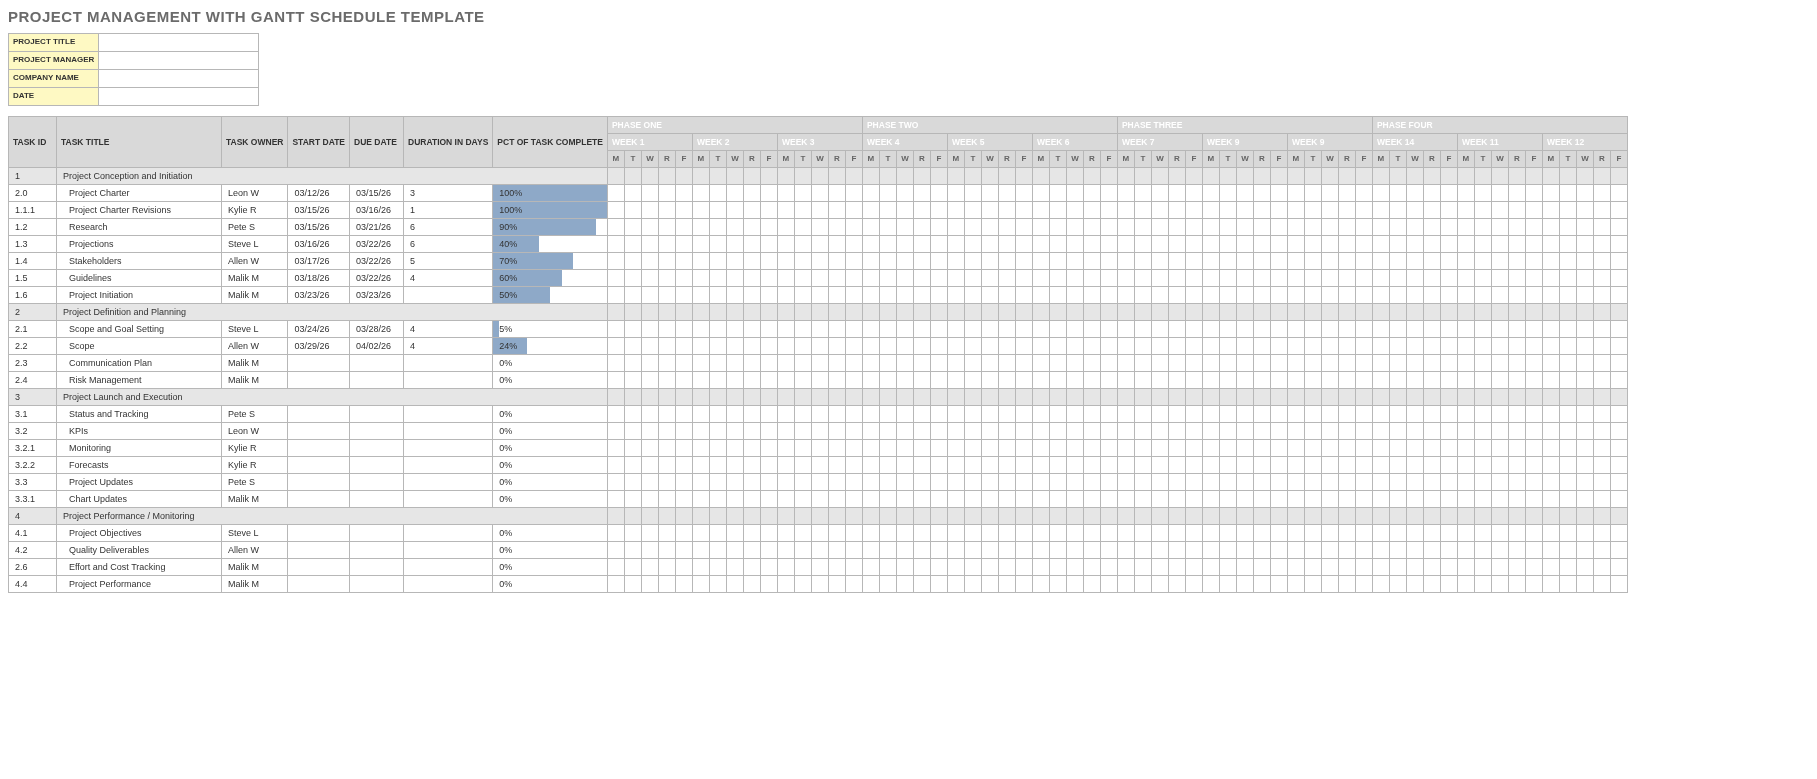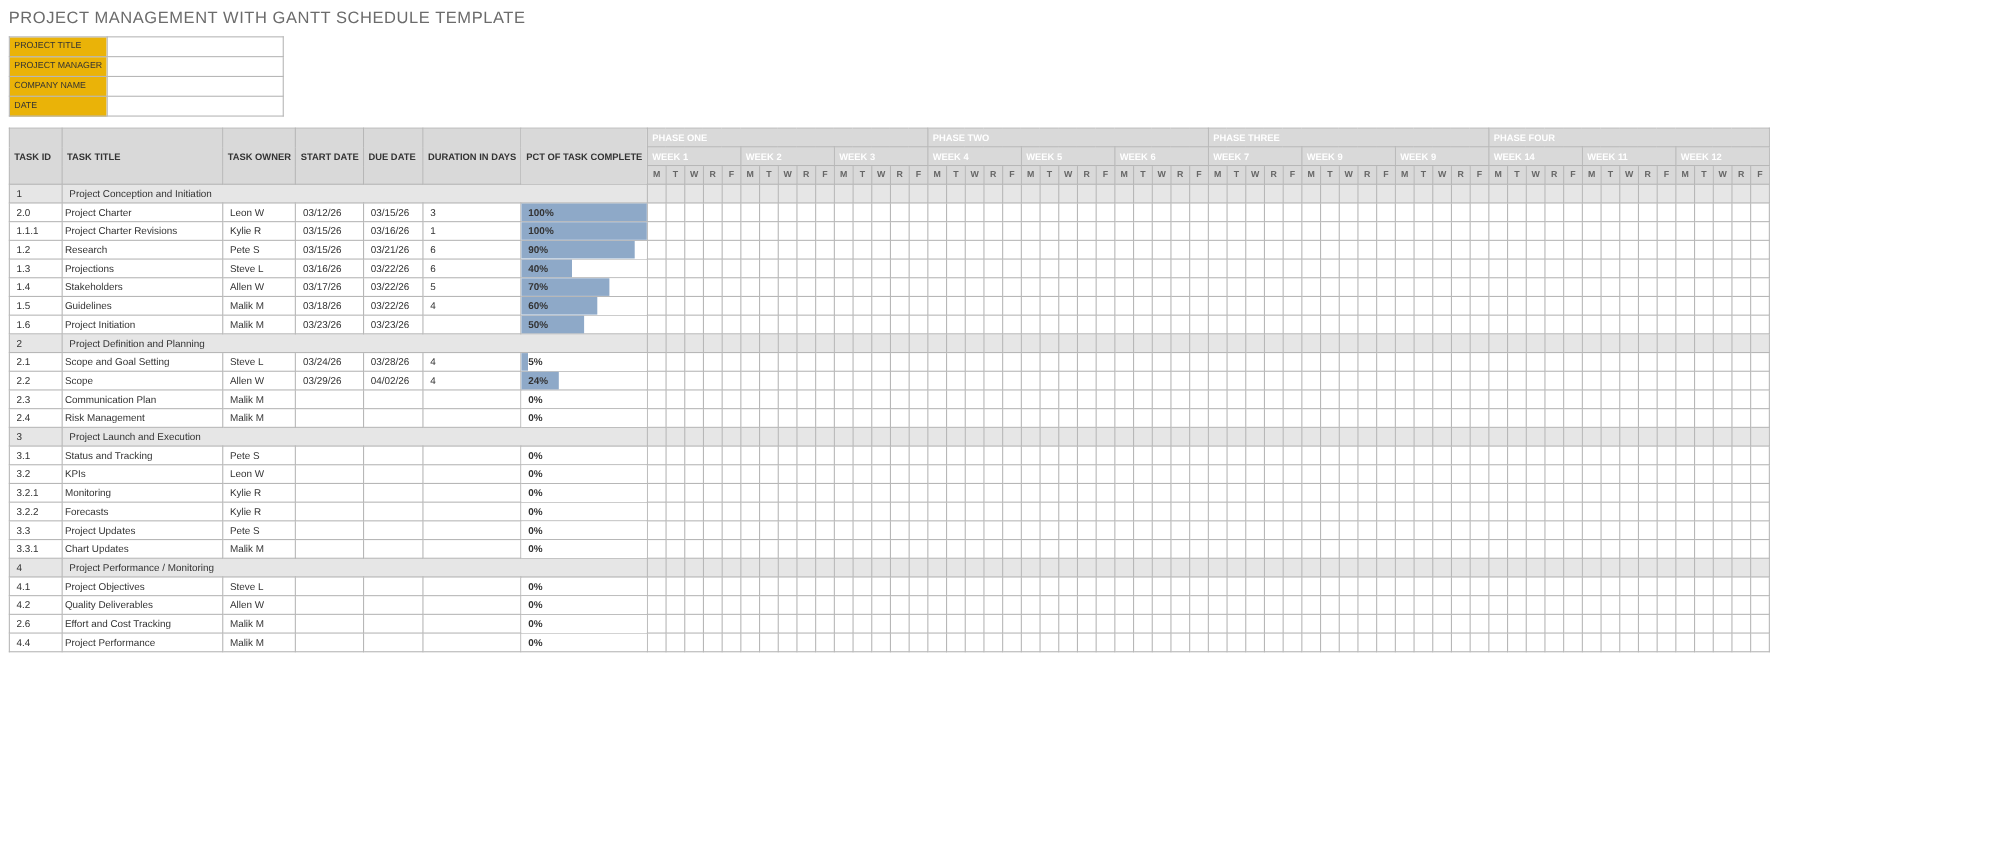--- a/index.html
+++ b/index.html
@@ -1,53 +1,53 @@
 <!DOCTYPE html>
 <html><head>
 <meta charset="utf-8">
 <style>
   *{box-sizing:border-box;margin:0;padding:0}
   body{font-family:Arial,Helvetica,sans-serif;font-size:10px;color:#333;background:#fff;padding:8px}
-  h1{font-size:15px;font-weight:normal;color:#6b6b6b;letter-spacing:0.5px;margin-bottom:8px}
+  h1{font-size:15px;font-weight:bold;color:#6b6b6b;letter-spacing:0.5px;margin-bottom:8px}
   table{border-collapse:collapse}
   td,th{border:1px solid #b7b7b7;padding:3px 6px;font-size:9px;white-space:nowrap}
 
   
   .meta{margin-bottom:10px}
-  .meta td.label{background:#eab308;font-weight:normal;font-size:8px;width:56px;line-height:1.05;padding:3px 4px}
+  .meta td.label{background:#fef9c3;font-weight:bold;font-size:8px;width:56px;line-height:1.05;padding:3px 4px}
   .meta td.val{background:#fff;width:160px;height:18px}
 
   
   .grid td,.grid th{height:17px;text-align:left}
   .grid thead th{background:#d9d9d9;font-weight:bold;font-size:8.5px;line-height:1.05;padding:3px 4px;vertical-align:middle}
   .grid .day{width:17px;min-width:17px;max-width:17px;text-align:center;padding:0;font-size:8px}
   .col-id{width:48px}
-  .col-title{width:146px}
+  .col-title{width:165px}
   .col-owner{width:56px}
   .col-start,.col-due{width:54px;text-align:center}
   .col-dur{width:54px;text-align:center}
-  .col-pct{width:65px;text-align:center;font-weight:bold;position:relative}
+  .col-pct{width:65px;text-align:center;font-weight:normal;position:relative}
   .pctfill{position:absolute;top:0;left:0;bottom:0;background:#8ea9c8;z-index:0}
   .pcttxt{position:relative;z-index:1}
   .col-sd-blank,.col-dd-blank{background:#ebebeb}
   .col-pct-blank{background:#e2e7ef}
 
   .phase-hdr{color:#fff;font-weight:bold;text-align:center;font-size:9px;height:18px}
   .week-hdr{color:#fff;font-weight:bold;text-align:center;font-size:8.5px;height:16px}
 
   .ph1{background:#4e6078}.ph1w{background:#3e4e63}
   .ph2{background:#5d7a3a}.ph2w{background:#4a6330}
   .ph3{background:#7c7c7c}.ph3w{background:#676767}
   .ph4{background:#b59113}.ph4w{background:#93770f}
 
   .day-hdr{background:#f0f0f0;font-weight:bold;color:#666;text-align:center}
 
   .section td{background:#e6e6e6;font-size:9px}
   .row td{background:#fff}
-  .row .col-title{padding-left:2px}
+  .row .col-title{padding-left:12px}
   .sub .col-title{}
 
   .bar1{background:#7f91aa}
   .bar2{background:#9bc07a}
 
   
   .tint1{background:#eef1f5}
   .tint2{background:#eef5e7}
   .tint4{background:#fdf5d9}
 </style>

